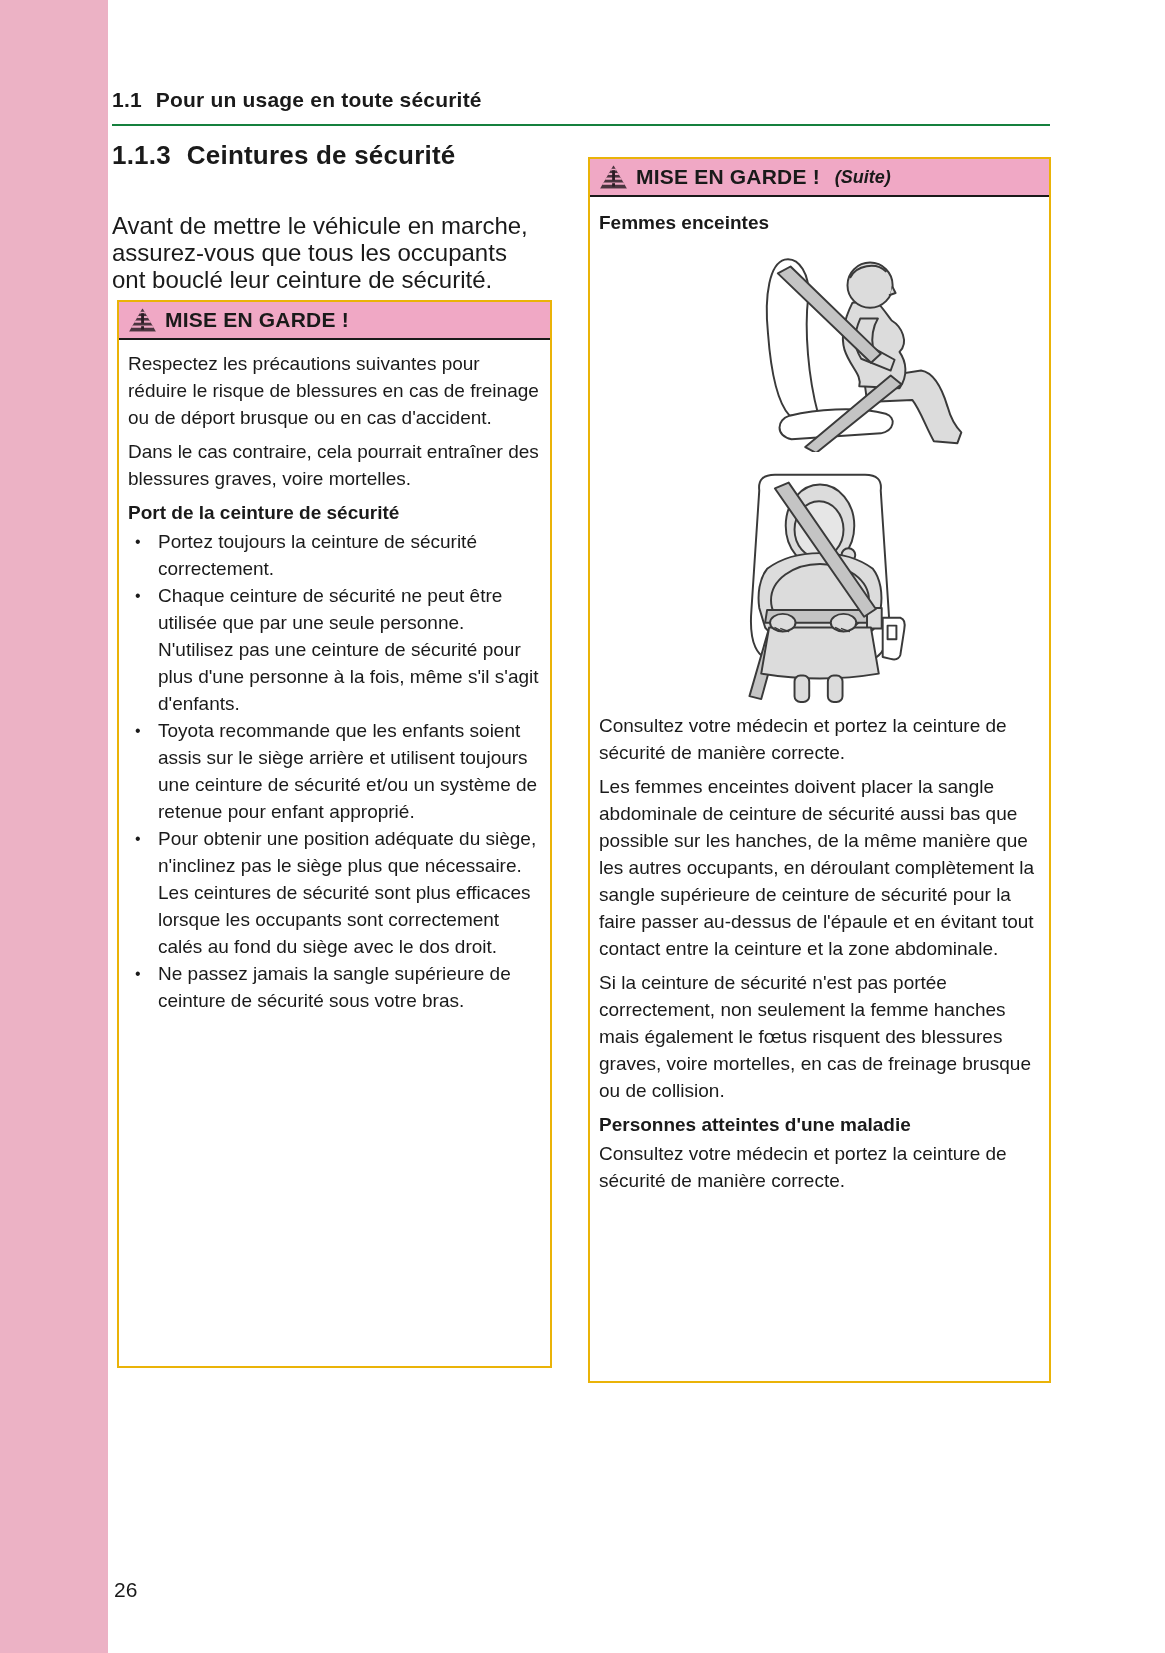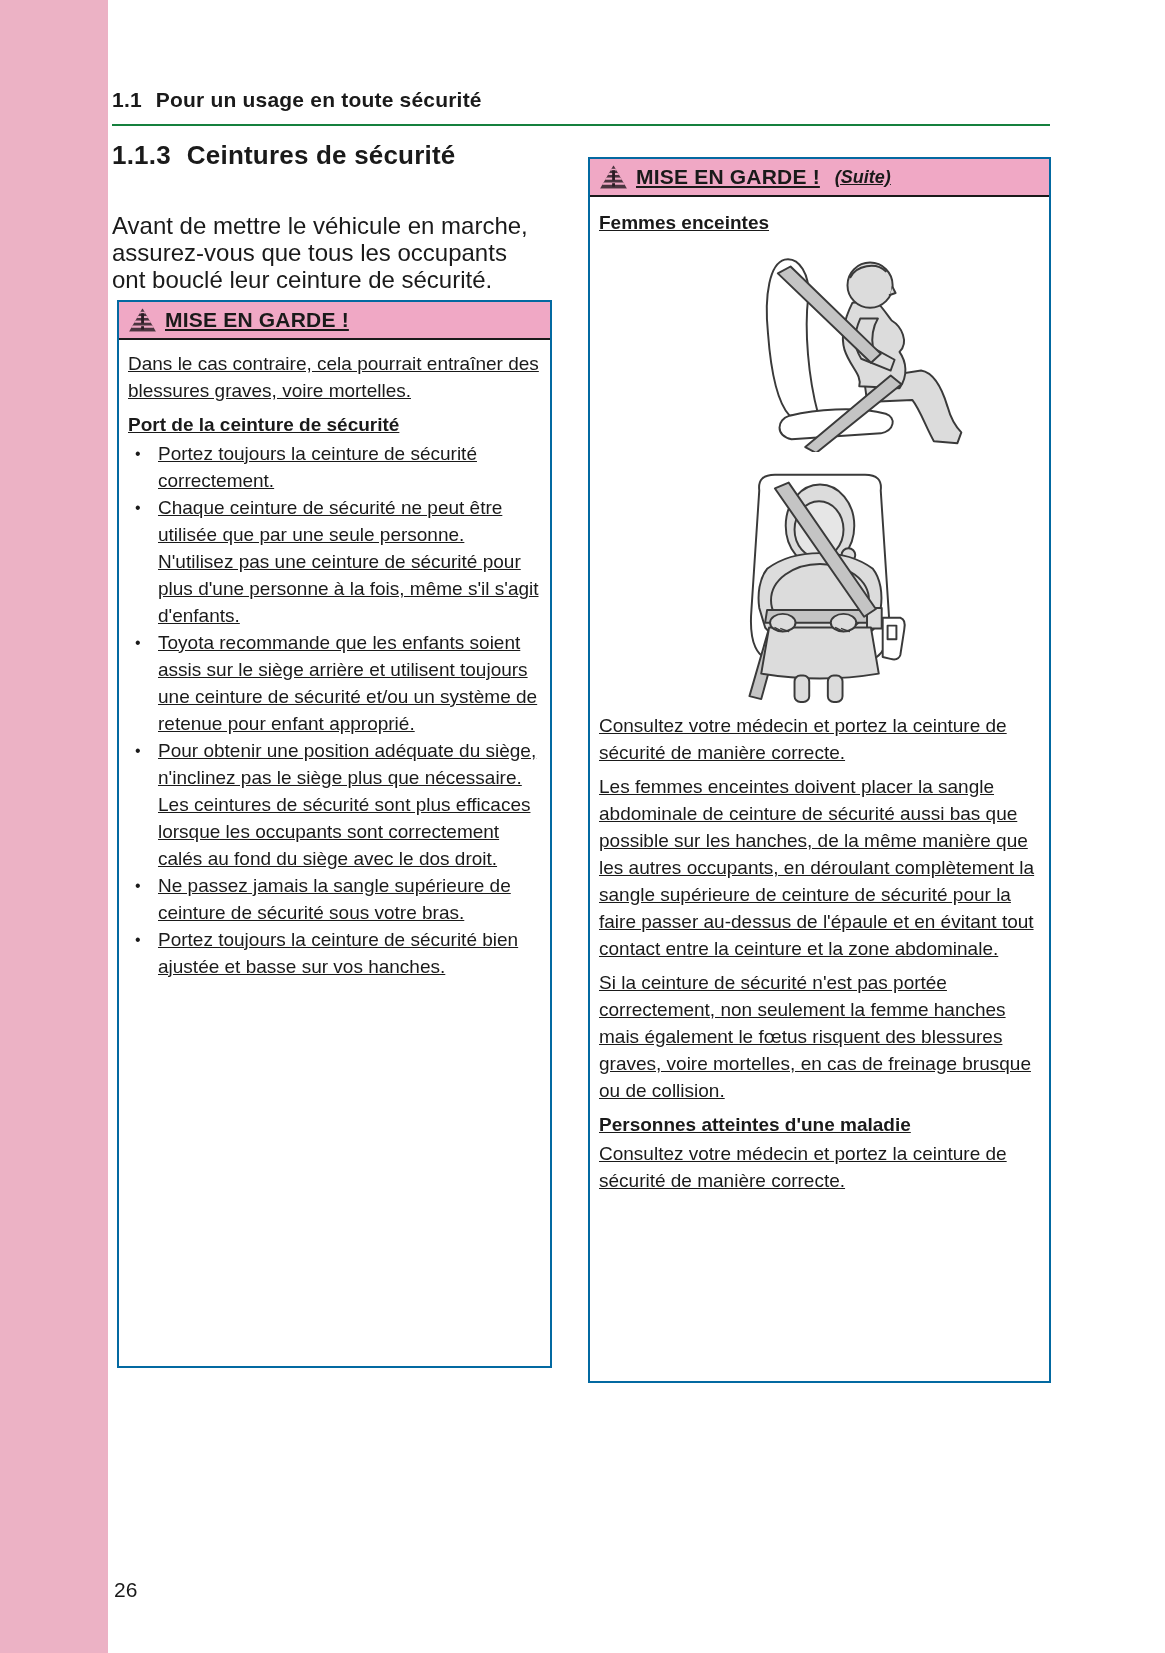--- a/index.html
+++ b/index.html
@@ -20,21 +20,21 @@
   .section-title{
     position:absolute;left:112px;top:140px;width:440px;
     font-size:26px;font-weight:bold;letter-spacing:.2px;
   }
   .section-title .num{margin-right:16px;}
   .intro{
     position:absolute;left:112px;top:188px;width:430px;
     font-size:24px;line-height:27px;
   }
   .warnbox{
-    position:absolute;background:#fff;border:2px solid #0369a1;box-sizing:border-box;text-decoration:underline;
+    position:absolute;background:#fff;border:2px solid #eab308;box-sizing:border-box;
   }
   .warnbox.left{left:117px;top:300px;width:435px;height:1068px;}
   .warnbox.right{left:588px;top:157px;width:463px;height:1226px;}
   .warnhead{
     display:flex;align-items:center;gap:9px;
     background:#f0a8c5;border-bottom:2px solid #1a1a1a;
     height:38px;padding:0 10px;box-sizing:border-box;
   }
   .warnhead .wtitle{font-size:21px;font-weight:bold;letter-spacing:.2px;}
   .warnhead .wsuite{font-size:18px;font-weight:bold;font-style:italic;margin-left:6px;}
@@ -80,29 +80,29 @@
         <rect y="7" width="24" height="1.7" fill="#f0a8c5"></rect>
         <rect y="11" width="24" height="1.9" fill="#f0a8c5"></rect>
         <rect y="15.4" width="24" height="2" fill="#f0a8c5"></rect>
         <rect x="10.8" y="4.5" width="2.5" height="9" fill="#2a1d24"></rect>
         <rect x="10.8" y="16" width="2.5" height="3" fill="#2a1d24"></rect>
       </g>
     </svg>
     <span class="wtitle">MISE EN GARDE !</span>
   </div>
   <div class="warnbody">
+    <p>Respectez les précautions suivantes pour réduire le risque de blessures en cas de freinage ou de déport brusque ou en cas d'accident.</p>
     <p>Dans le cas contraire, cela pourrait entraîner des blessures graves, voire mortelles.</p>
     <div class="subhead">Port de la ceinture de sécurité</div>
     <ul class="bullets">
       <li>Portez toujours la ceinture de sécurité correctement.</li>
       <li>Chaque ceinture de sécurité ne peut être utilisée que par une seule personne. N'utilisez pas une ceinture de sécurité pour plus d'une personne à la fois, même s'il s'agit d'enfants.</li>
       <li>Toyota recommande que les enfants soient assis sur le siège arrière et utilisent toujours une ceinture de sécurité et/ou un système de retenue pour enfant approprié.</li>
       <li>Pour obtenir une position adéquate du siège, n'inclinez pas le siège plus que nécessaire. Les ceintures de sécurité sont plus efficaces lorsque les occupants sont correctement calés au fond du siège avec le dos droit.</li>
       <li>Ne passez jamais la sangle supérieure de ceinture de sécurité sous votre bras.</li>
-      <li>Portez toujours la ceinture de sécurité bien ajustée et basse sur vos hanches.</li>
     </ul>
   </div>
 </div>
 
 <div class="warnbox right">
   <div class="warnhead">
     <svg class="warn-icon" width="27" height="24" viewBox="0 0 24 21">
       <defs>
           <clipPath id="triR">
             <path d="M12 0 L24 21 L0 21 Z"></path>

